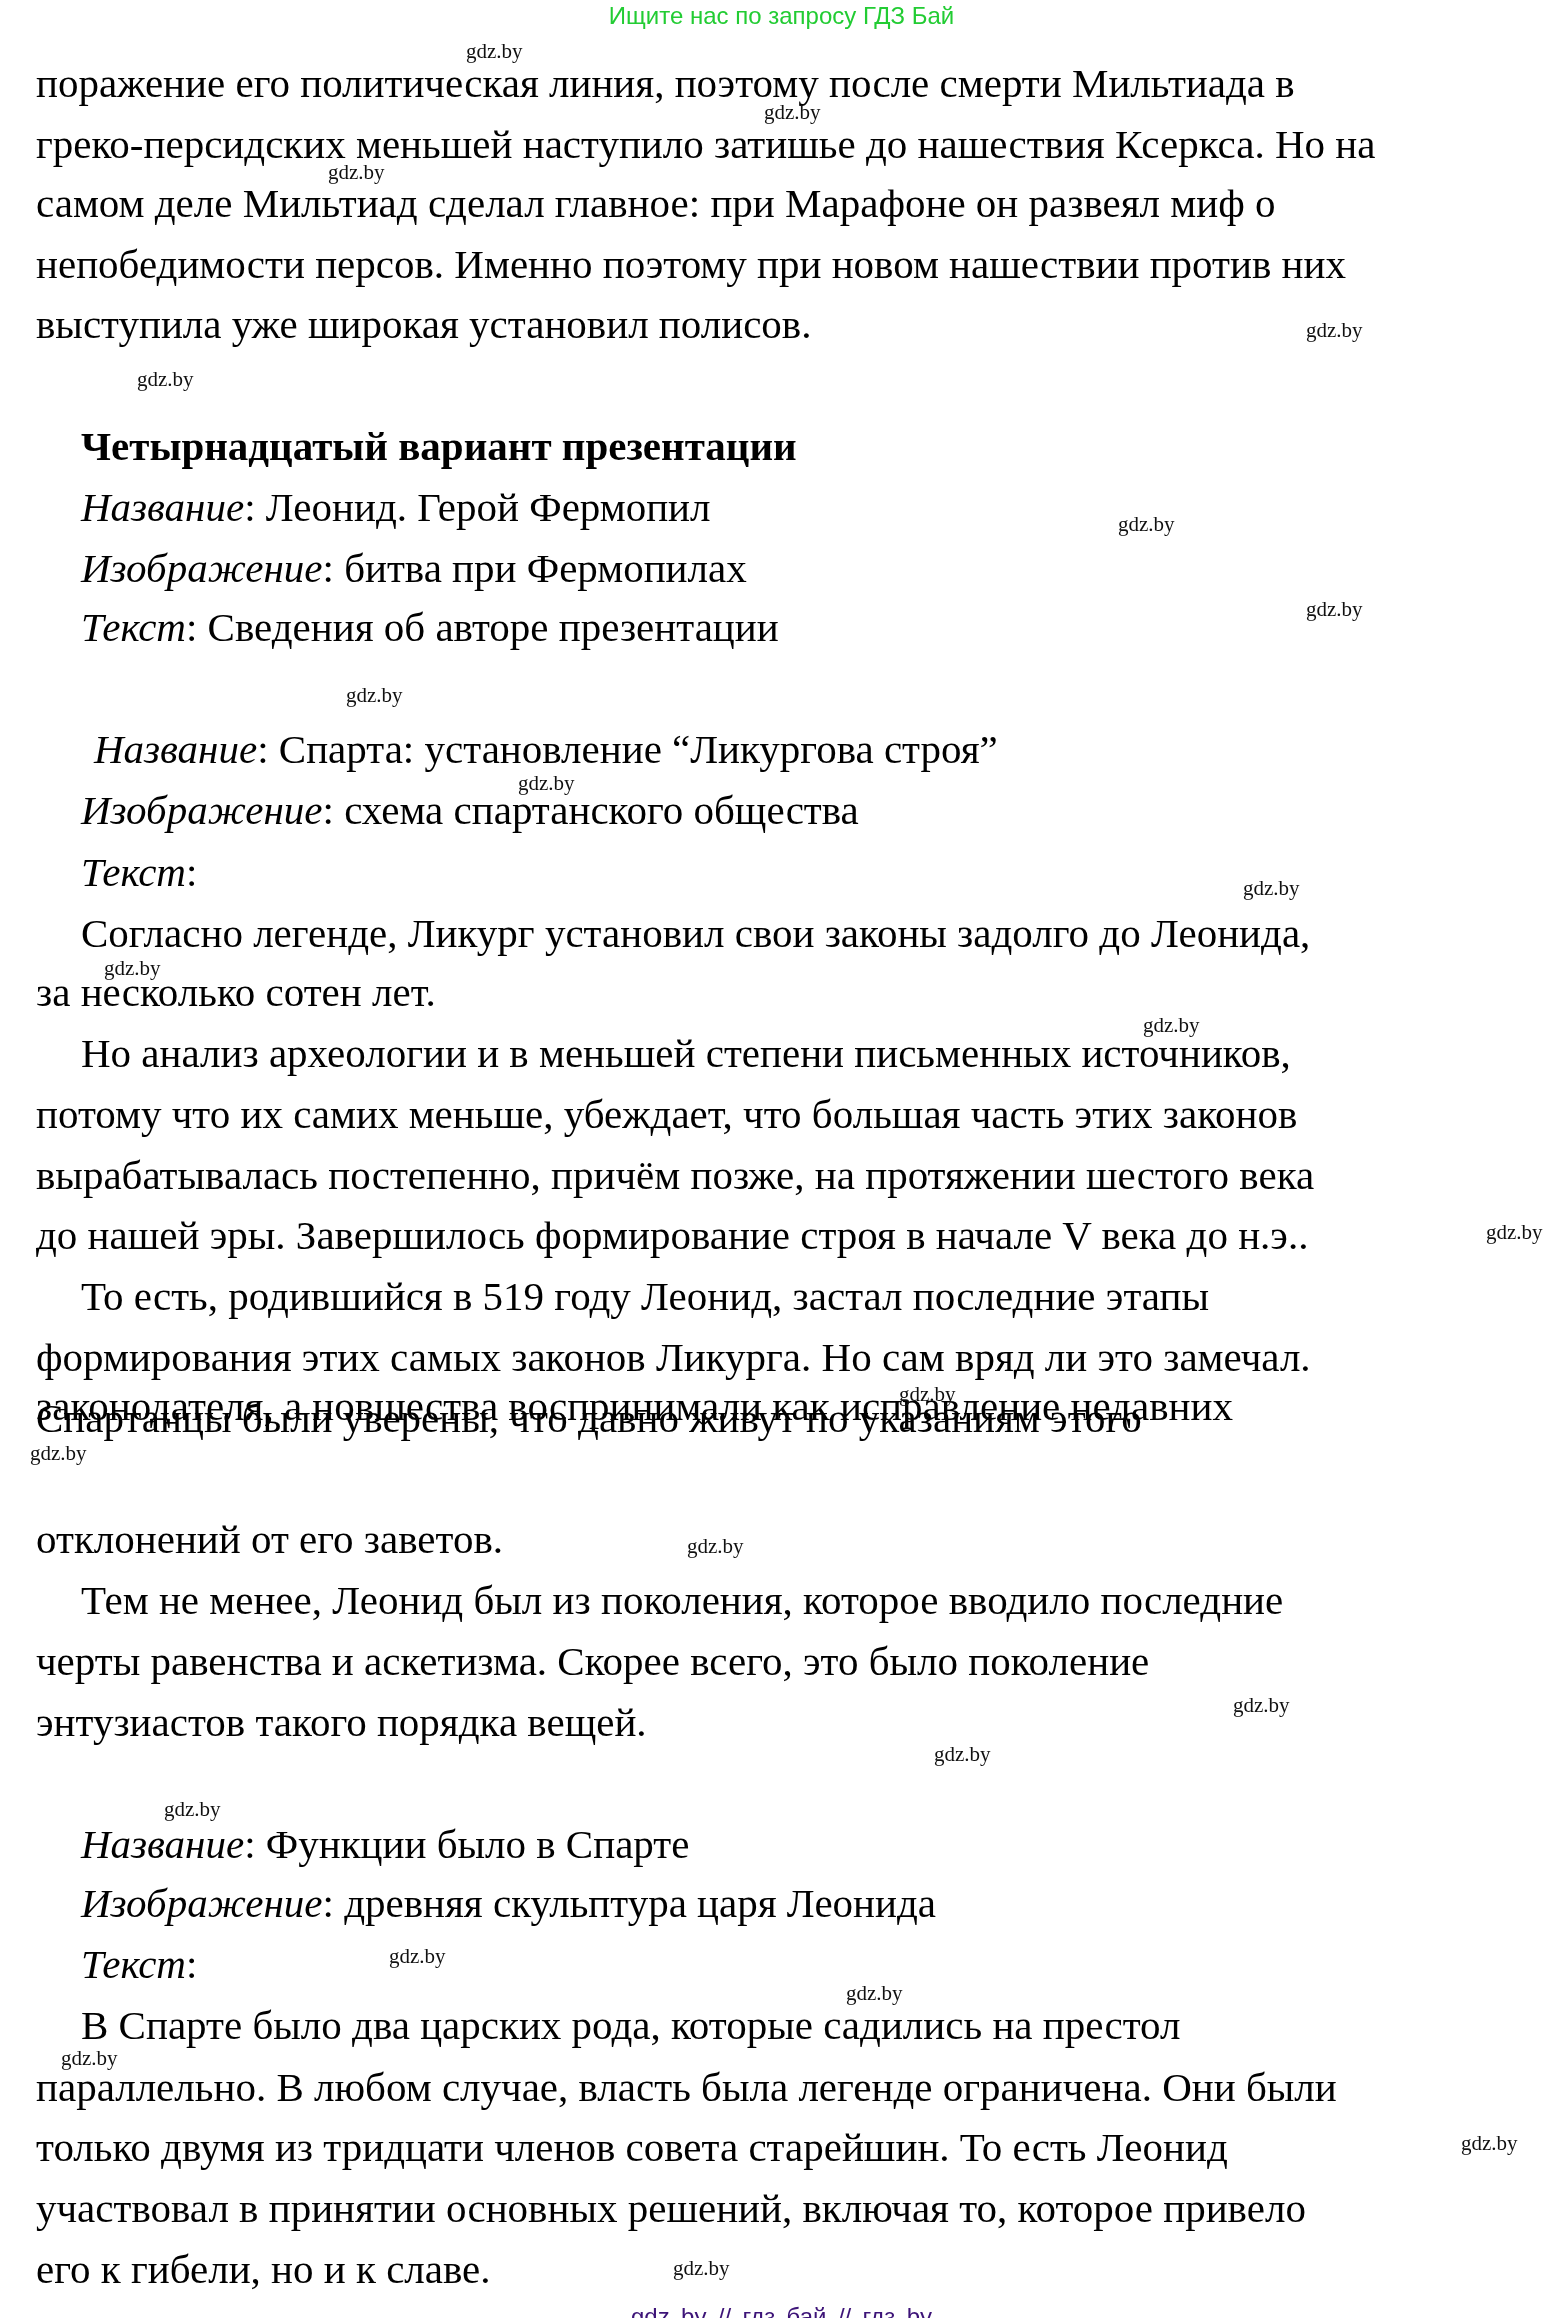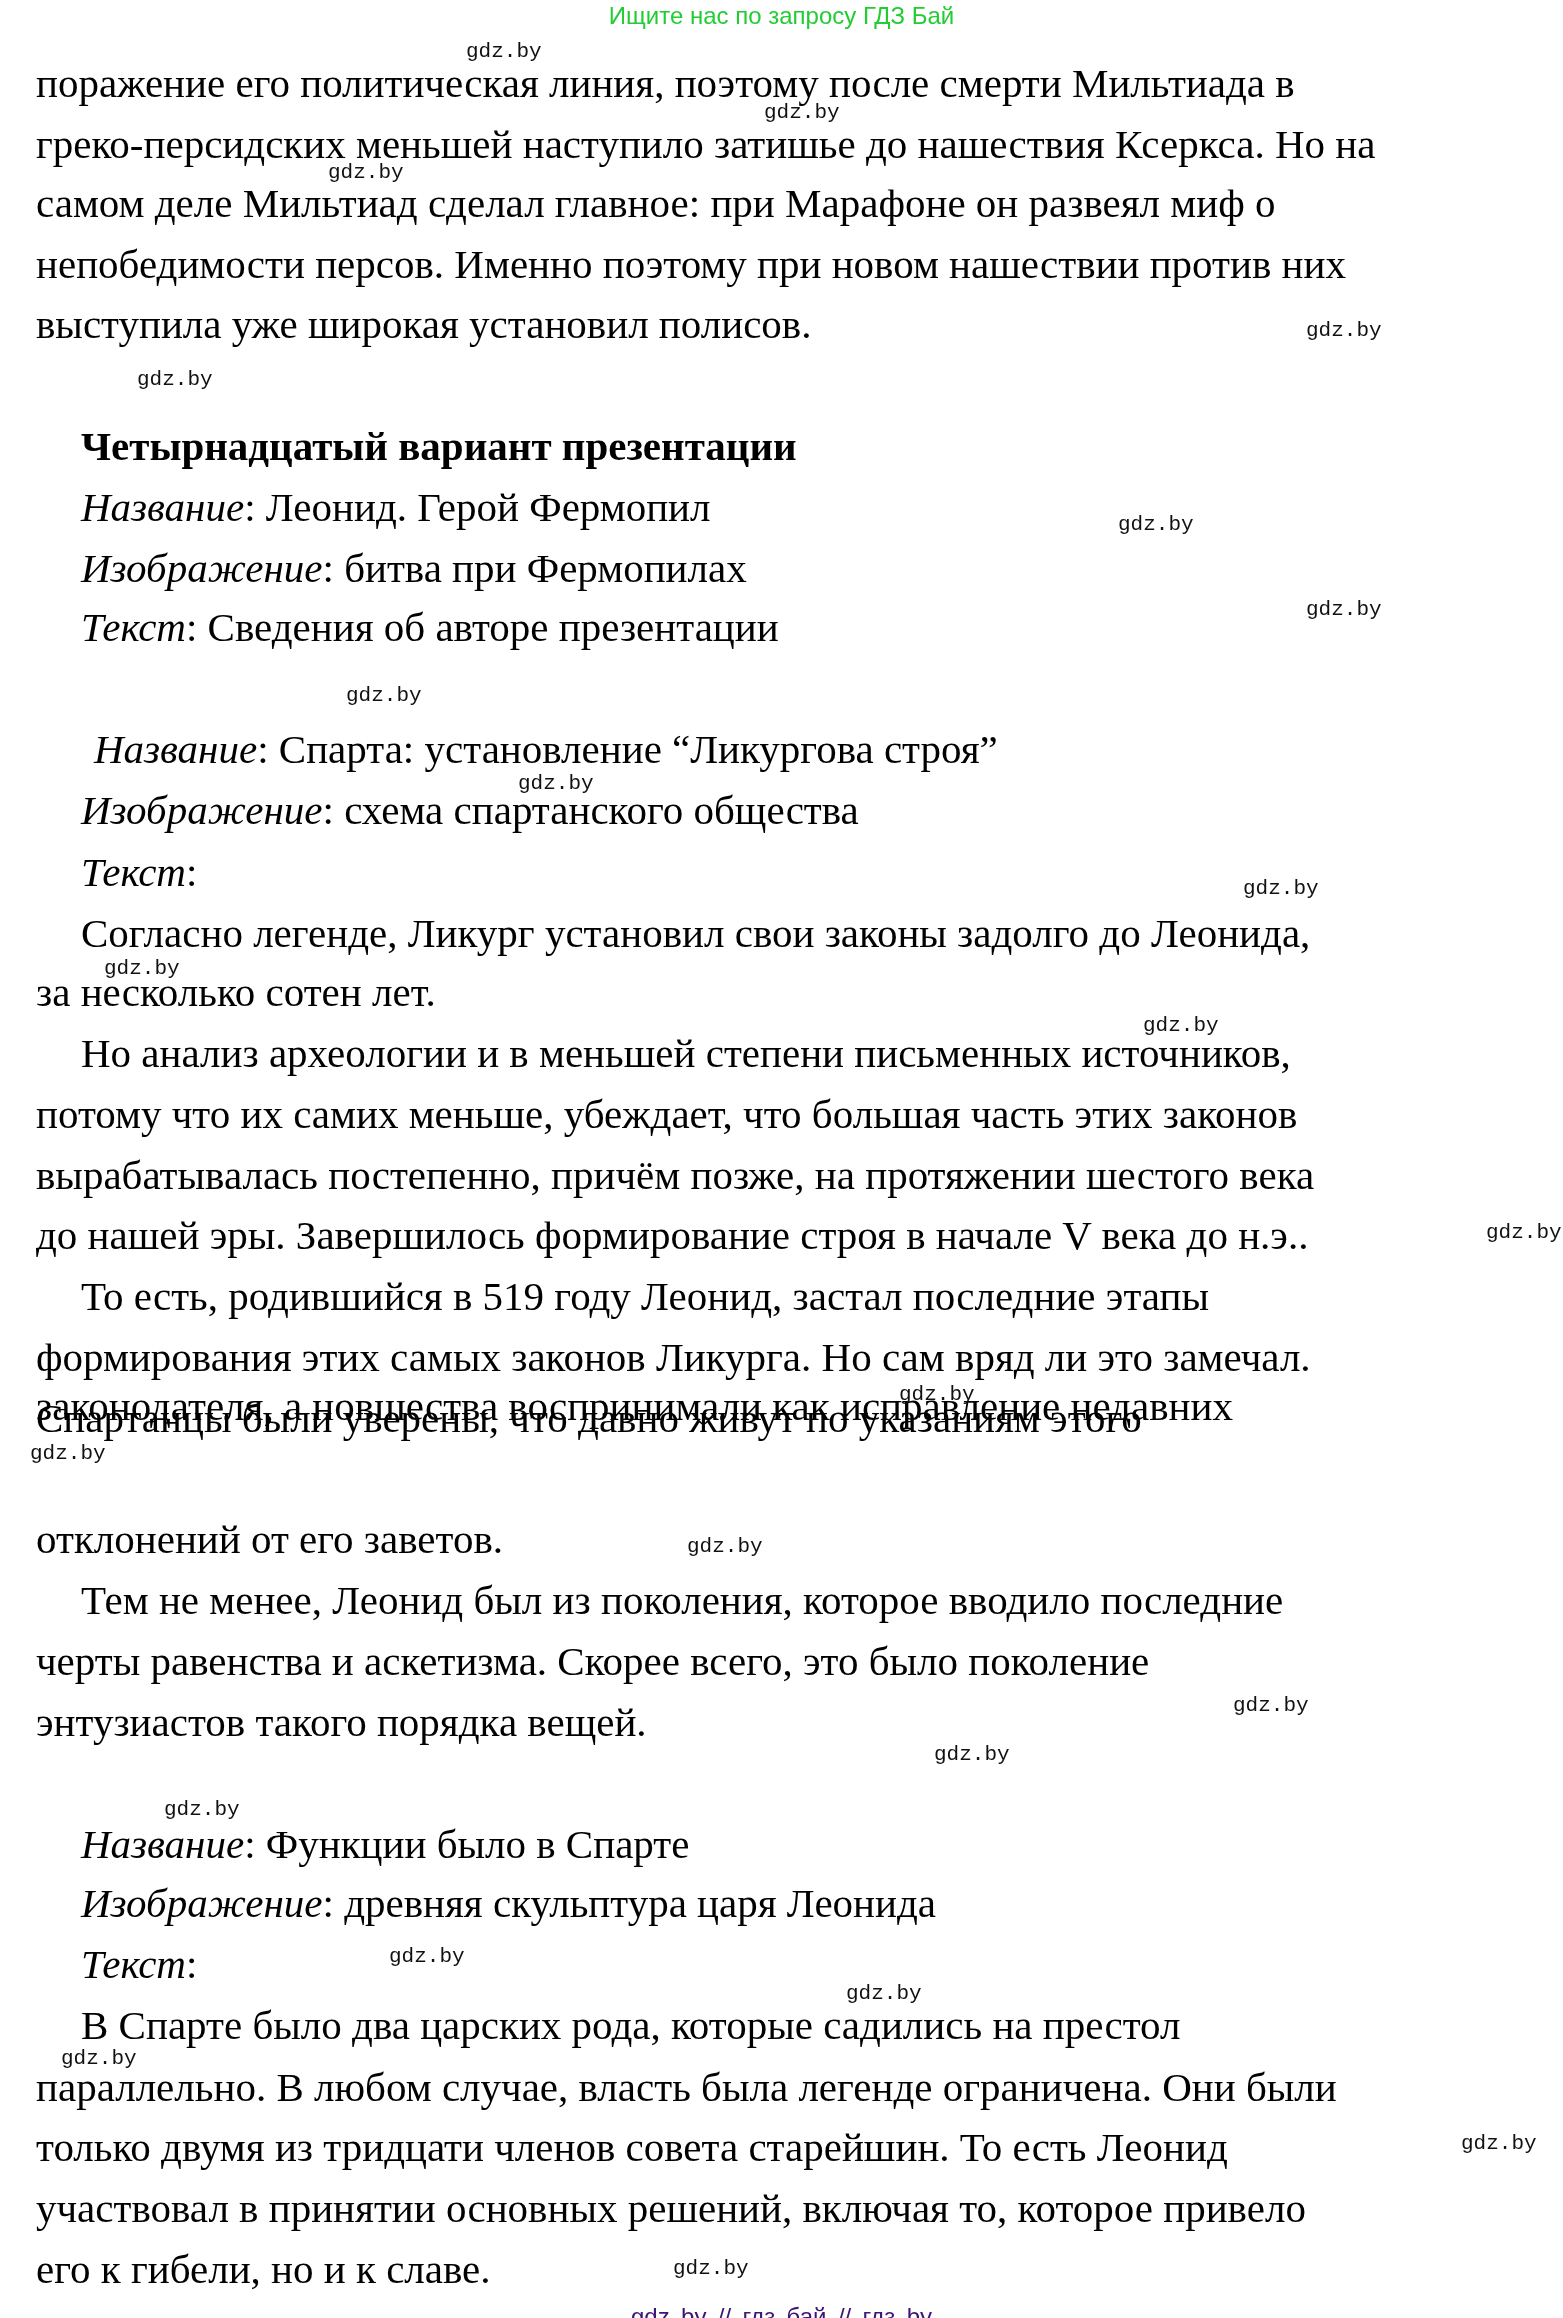--- a/index.html
+++ b/index.html
@@ -6,21 +6,21 @@
   body { width:1563px; height:2319px; position:relative; overflow:hidden; }
   .line {
     position:absolute; white-space:nowrap;
     font-family:"Liberation Serif", "DejaVu Serif", serif;
     font-size:41px; line-height:59px; height:59px; color:#000000;
   }
   .line i { font-style:italic; }
   .heading { font-weight:bold; }
   .wm {
     position:absolute; white-space:nowrap;
-    font-family:Liberation Mono, monospace;
+    font-family:Liberation Serif, serif;
     font-size:21px; line-height:25px; color:#111;
   }
   .top-banner {
     position:absolute; left:0; top:0; width:1563px; text-align:center;
     font-family:"Liberation Sans", "DejaVu Sans", sans-serif;
     font-size:24px; line-height:31px; color:#22cc33;
   }
   .footer {
     position:absolute; left:0; top:2301px; width:1563px; text-align:center;
     font-family:"Liberation Sans", "DejaVu Sans", sans-serif;

